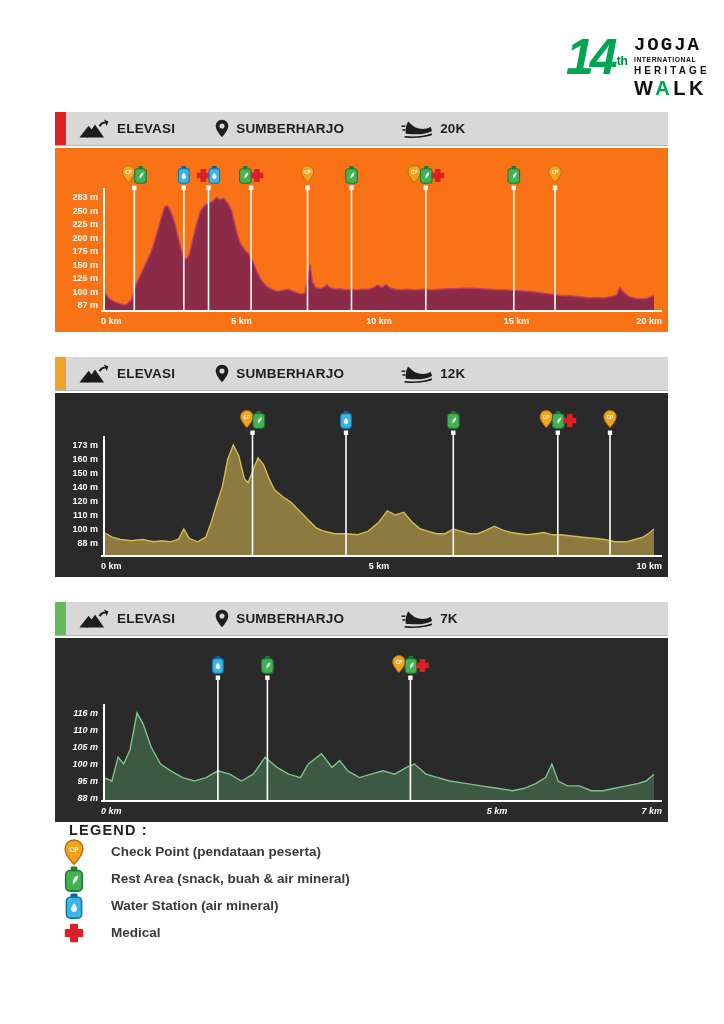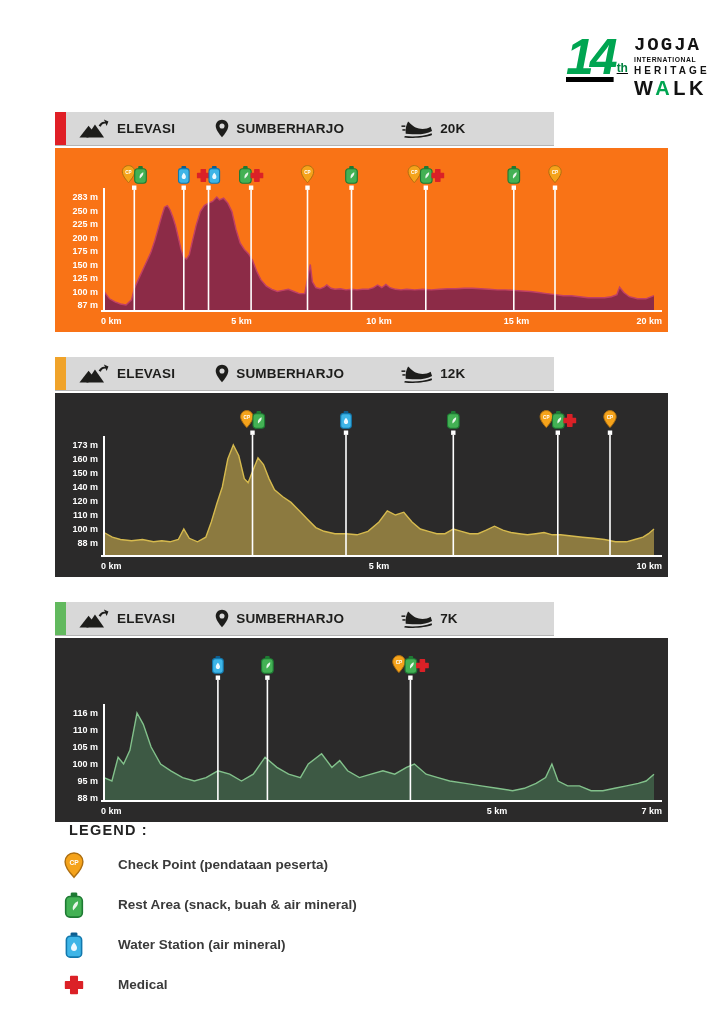--- a/index.html
+++ b/index.html
@@ -1,49 +1,49 @@
 <!DOCTYPE html>
 <html><head>
 <meta charset="utf-8">
 <style>
   html,body{margin:0;padding:0;}
   body{width:724px;height:1024px;background:#ffffff;position:relative;
        font-family:"Liberation Sans",sans-serif;overflow:hidden;}
 
   
   .logo{position:absolute;left:566px;top:34px;display:flex;align-items:flex-start;gap:6px;}
-  .logo-num-wrap{display:flex;align-items:center;line-height:1;text-decoration:underline;}
+  .logo-num-wrap{display:flex;align-items:flex-start;line-height:1;}
   .logo-num{font-size:50px;font-weight:700;font-style:italic;color:#00A551;
             letter-spacing:-4px;line-height:0.92;}
   .logo-th{font-size:12px;font-weight:700;color:#00813f;margin-top:21px;margin-left:3px;}
   .logo-text{display:flex;flex-direction:column;color:#121212;margin-top:2px;}
   .logo-jogja{font-size:19px;font-weight:700;letter-spacing:2px;line-height:1;font-family:Liberation Mono, monospace;}
   .logo-intl{font-size:6.8px;font-weight:700;letter-spacing:0.55px;line-height:1.5;}
   .logo-heritage{font-size:10px;font-weight:700;letter-spacing:3.1px;line-height:1.25;}
   .logo-walk{font-size:20px;font-weight:700;letter-spacing:3.5px;line-height:1.05;}
   .logo-walk .green{color:#00A551;}
 
   
   .section{position:absolute;left:55px;width:613px;}
-  .chart-header{position:absolute;left:0;top:0;width:499px;height:33px;background:#d8d8d8;
+  .chart-header{position:absolute;left:0;top:0;width:613px;height:33px;background:#d8d8d8;
                 display:flex;align-items:center;border-bottom:1px solid #b5b5b5;}
   .accent{position:absolute;left:0;top:0;width:11px;height:33px;}
   .h-item{display:flex;align-items:center;gap:7px;font-weight:700;font-size:13.5px;
           color:#1d1d1b;letter-spacing:0.2px;white-space:nowrap;}
   .h-item.first{margin-left:24px;}
   .h-item.second{margin-left:40px;}
   .h-item.third{margin-left:57px;}
   .panel{position:absolute;left:0;top:36px;width:613px;height:184px;background:#2b2a2a;}
   .panel svg{display:block;}
   text.axis{font-size:9px;font-weight:700;fill:#ffffff;}
 
   
   .legend{position:absolute;left:62px;top:822px;}
   .legend-title{font-size:14.5px;font-weight:700;letter-spacing:1.2px;color:#232323;margin-left:7px;}
-  .legend-item{display:flex;align-items:center;gap:32px;height:27px;margin-top:13px;}
+  .legend-item{display:flex;align-items:center;gap:25px;height:27px;margin-top:0px;}
   .legend-icon{width:24px;height:27px;display:inline-flex;align-items:center;justify-content:center;}
   .legend-label{font-size:13.5px;font-weight:700;color:#3a3a3a;}
 </style>
 </head>
 <body>
 
 <div class="logo">
   <div class="logo-num-wrap">
     <span class="logo-num">14</span>
     <span class="logo-th">th</span>
@@ -305,21 +305,21 @@
     <div class="h-item third">
       <svg width="32" height="20" viewBox="0 0 34 21">
           <path d="M7.5 2.5 C11 5.5 14 9 19 10 C24 11 28 10 31.5 8 L33 12.5 C28 15.6 20 16.6 12 16 L5 15.5 C4.5 10.6 5.5 6 7.5 2.5 Z" fill="#1d1d1b"></path>
           <path d="M4 18 C12 19 24 18.6 32.5 15 L33 17 C26 20 12 20.6 3.5 19.4 Z" fill="#1d1d1b"></path>
           <line x1="0.5" y1="7.5" x2="4.6" y2="7.5" stroke="#1d1d1b" stroke-width="1.6"></line>
           <line x1="1.5" y1="11.5" x2="4.8" y2="11.5" stroke="#1d1d1b" stroke-width="1.6"></line>
         </svg>
       <span>7K</span>
     </div>
   </div>
-  <div class="panel" style="background: rgb(43, 42, 42);">
+  <div class="panel" style="background: rgb(43, 42, 42); font-style: italic;">
     <div>
         <svg width="613" height="184" viewBox="0 0 613 184" font-family="'Liberation Sans',sans-serif">
           <polygon points="49,163 49.0,139.6 56.9,143.0 63.1,119.2 68.6,126.0 74.9,112.4 82.0,75.0 88.3,86.3 96.1,109.0 105.6,126.0 115.8,132.8 127.6,139.6 139.4,143.0 151.1,139.6 162.9,132.8 174.7,136.2 186.5,143.0 198.3,136.2 210.1,119.2 221.9,129.4 233.6,136.2 245.4,139.6 253.3,126.0 266.6,115.8 276.9,129.4 284.7,122.6 292.6,132.8 304.4,139.6 316.1,136.2 327.9,132.8 339.7,136.2 351.5,129.4 359.4,126.0 371.1,136.2 382.9,139.6 394.7,143.0 410.4,145.4 426.1,147.9 441.9,150.3 457.6,152.7 469.4,150.3 481.1,145.4 490.6,139.6 496.9,126.0 503.1,143.0 512.6,147.9 524.4,147.9 536.1,152.7 547.9,152.7 559.7,150.3 571.5,147.9 583.3,145.4 591.1,143.0 599.0,136.2 599.0,163" fill="#3D5944"></polygon>
           <polyline points="49.0,139.6 56.9,143.0 63.1,119.2 68.6,126.0 74.9,112.4 82.0,75.0 88.3,86.3 96.1,109.0 105.6,126.0 115.8,132.8 127.6,139.6 139.4,143.0 151.1,139.6 162.9,132.8 174.7,136.2 186.5,143.0 198.3,136.2 210.1,119.2 221.9,129.4 233.6,136.2 245.4,139.6 253.3,126.0 266.6,115.8 276.9,129.4 284.7,122.6 292.6,132.8 304.4,139.6 316.1,136.2 327.9,132.8 339.7,136.2 351.5,129.4 359.4,126.0 371.1,136.2 382.9,139.6 394.7,143.0 410.4,145.4 426.1,147.9 441.9,150.3 457.6,152.7 469.4,150.3 481.1,145.4 490.6,139.6 496.9,126.0 503.1,143.0 512.6,147.9 524.4,147.9 536.1,152.7 547.9,152.7 559.7,150.3 571.5,147.9 583.3,145.4 591.1,143.0 599.0,136.2" fill="none" stroke="#82C18B" stroke-width="1.4"></polyline>
           <line x1="49" y1="66" x2="49" y2="163" stroke="#fff" stroke-width="2"></line>
           <line x1="46" y1="163" x2="607" y2="163" stroke="#fff" stroke-width="2"></line>
           <text class="axis" x="43" y="78.0" text-anchor="end">116 m</text>
           <text class="axis" x="43" y="95.0" text-anchor="end">110 m</text>
           <text class="axis" x="43" y="112.0" text-anchor="end">105 m</text>
           <text class="axis" x="43" y="129.0" text-anchor="end">100 m</text>

